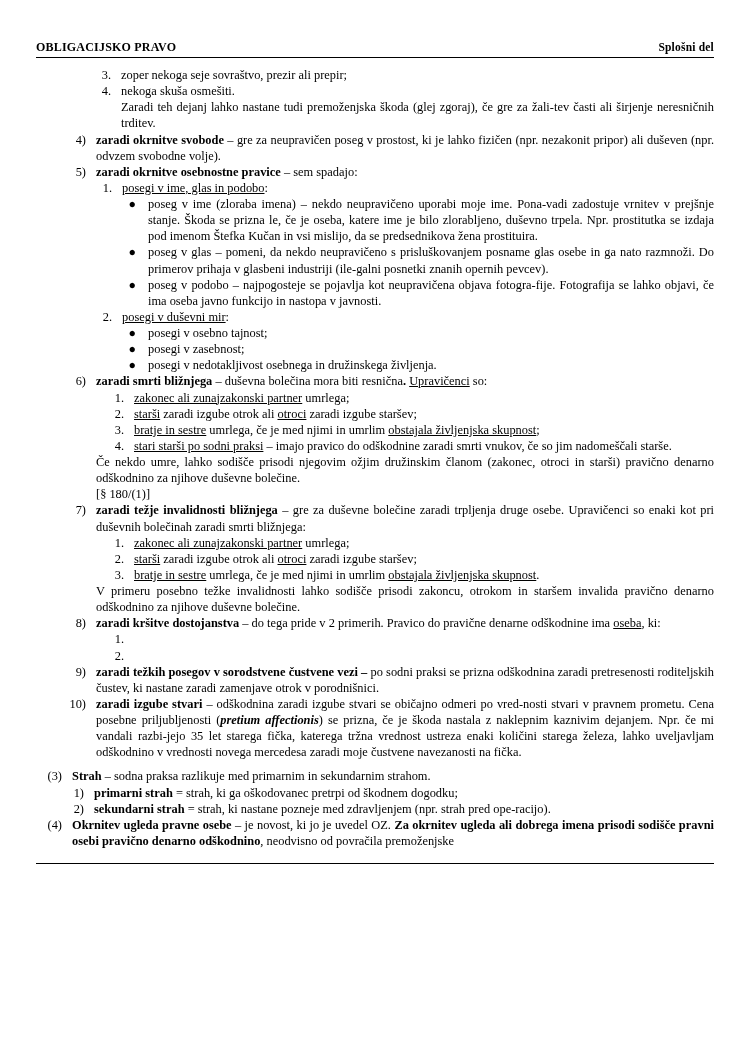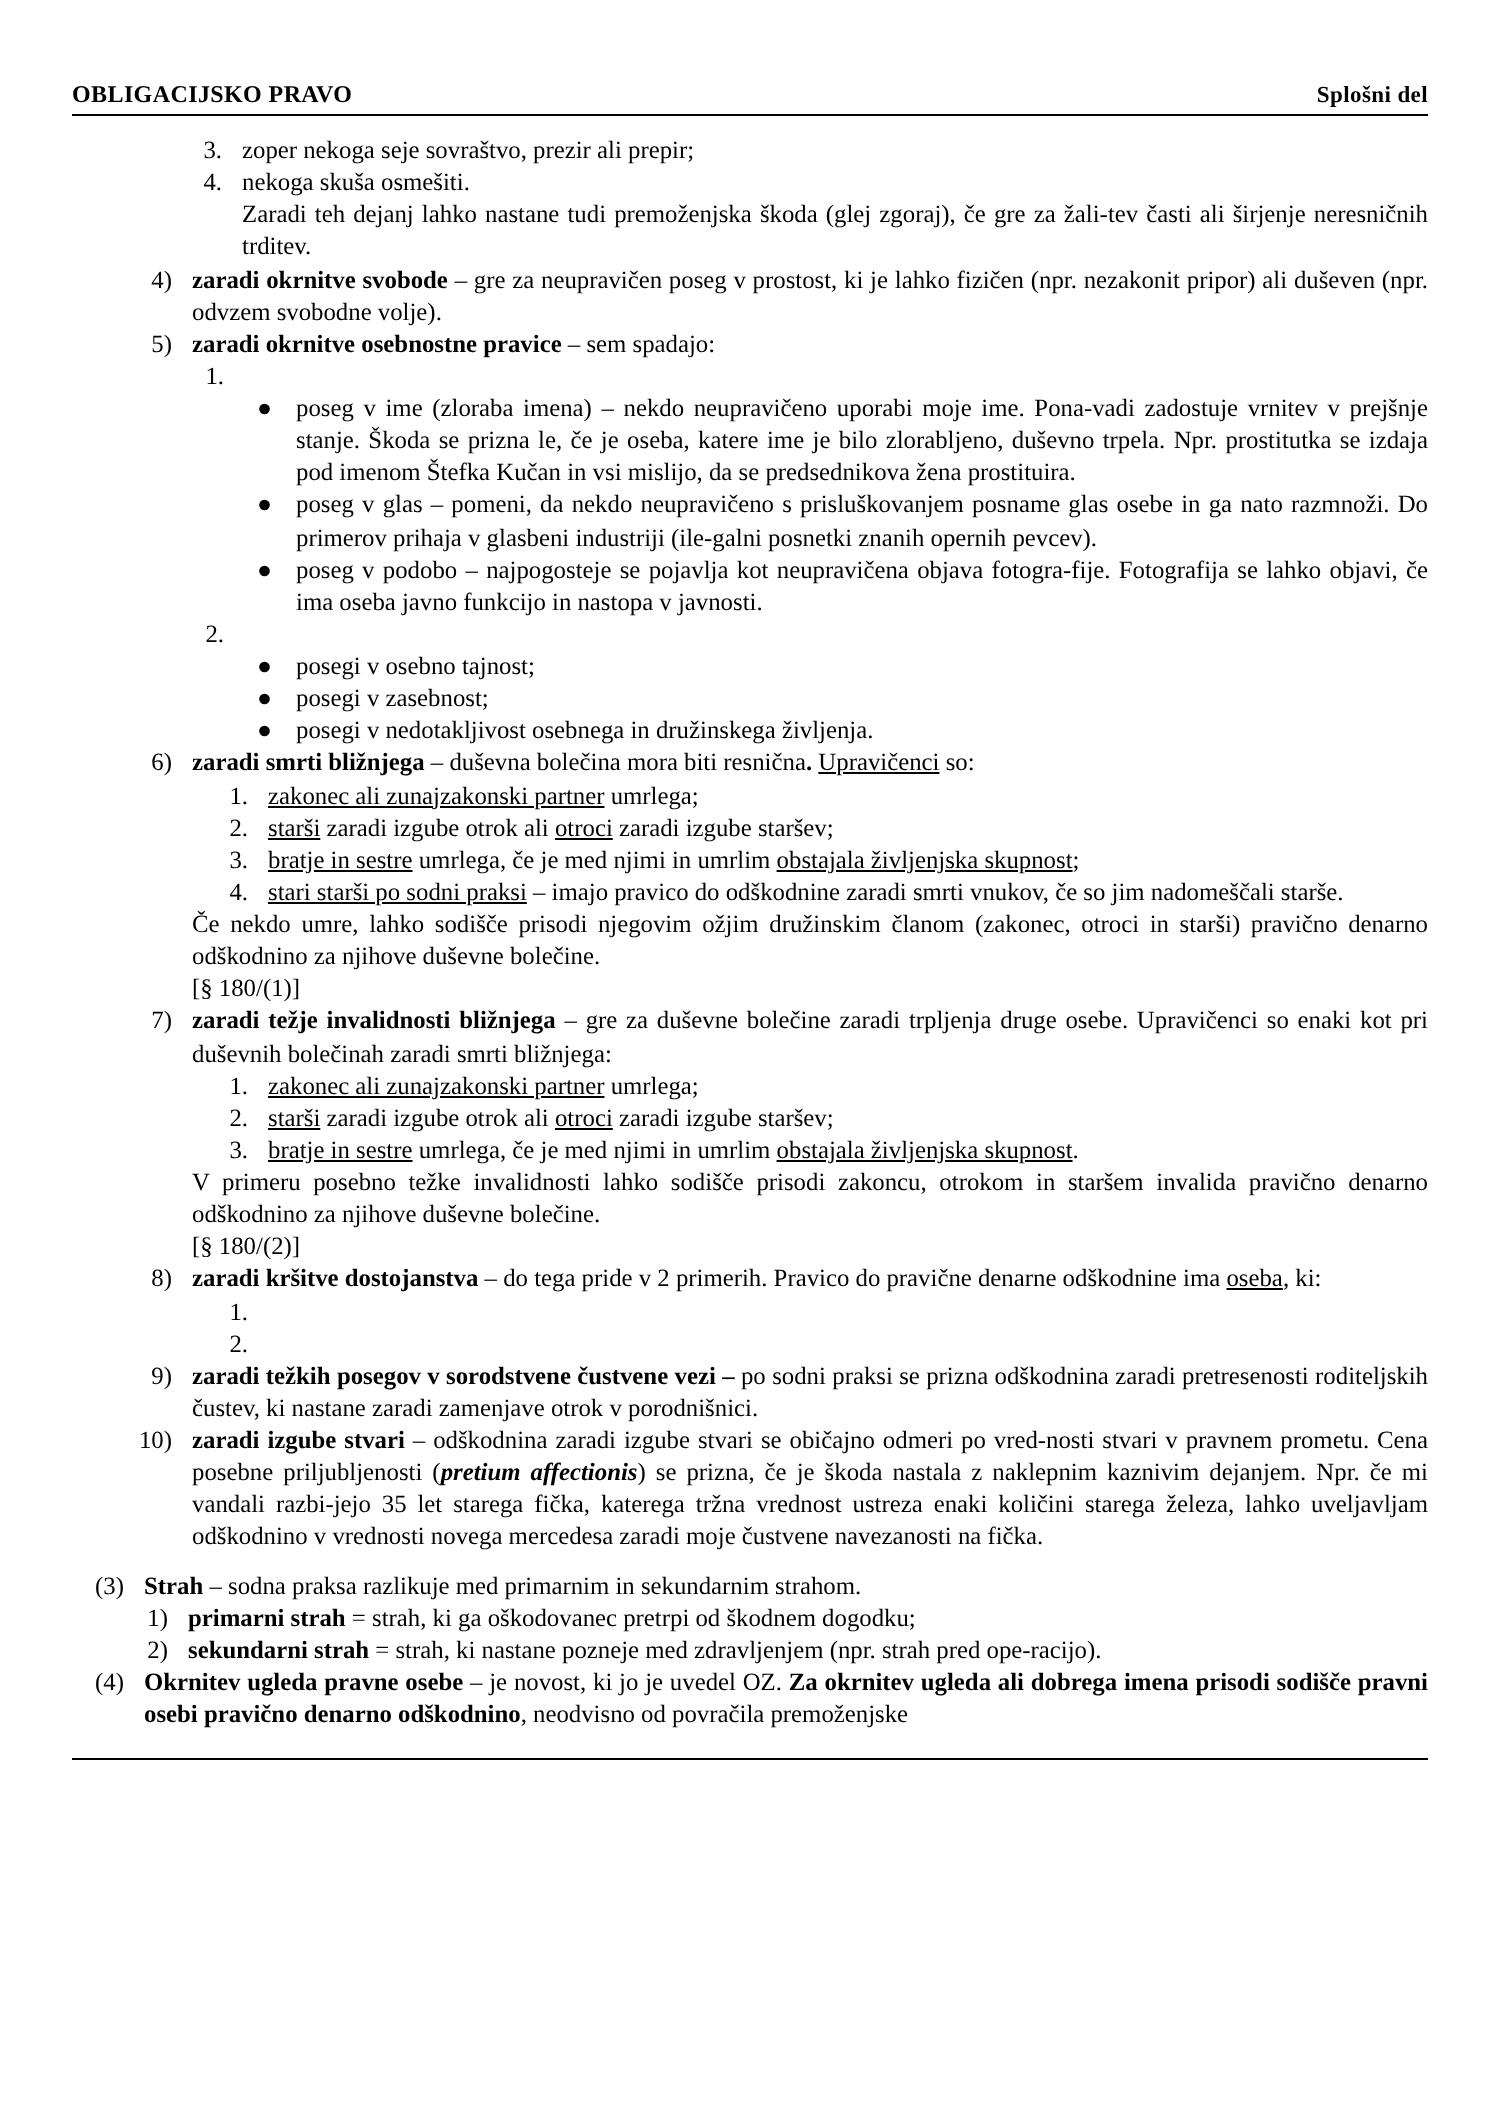--- a/index.html
+++ b/index.html
@@ -136,37 +136,39 @@
       <div class="txt just"><b>zaradi okrnitve svobode</b><span> – gre za neupravičen poseg v prostost, ki je lahko fizičen (npr. nezakonit pripor) ali duševen (npr. odvzem svobodne volje).</span></div>
     </div>
 
     <div class="row lvl-num">
       <div class="marker">5)</div>
       <div class="txt just"><b>zaradi okrnitve osebnostne pravice</b><span> – sem spadajo:</span></div>
     </div>
 
     <div class="row lvl-sub">
       <div class="marker">1.</div>
+      <div class="txt"><u>posegi v ime, glas in podobo</u><span>:</span></div>
     </div>
 
     <div class="row lvl-bullet">
       <div class="marker">●</div>
       <div class="txt just">poseg v ime (zloraba imena) – nekdo neupravičeno uporabi moje ime. Pona-vadi zadostuje vrnitev v prejšnje stanje. Škoda se prizna le, če je oseba, katere ime je bilo zlorabljeno, duševno trpela. Npr. prostitutka se izdaja pod imenom Štefka Kučan in vsi mislijo, da se predsednikova žena prostituira.</div>
     </div>
     <div class="row lvl-bullet">
       <div class="marker">●</div>
       <div class="txt just">poseg v glas – pomeni, da nekdo neupravičeno s prisluškovanjem posname glas osebe in ga nato razmnoži. Do primerov prihaja v glasbeni industriji (ile-galni posnetki znanih opernih pevcev).</div>
     </div>
     <div class="row lvl-bullet">
       <div class="marker">●</div>
       <div class="txt just">poseg v podobo – najpogosteje se pojavlja kot neupravičena objava fotogra-fije. Fotografija se lahko objavi, če ima oseba javno funkcijo in nastopa v javnosti.</div>
     </div>
 
     <div class="row lvl-sub">
       <div class="marker">2.</div>
+      <div class="txt"><u>posegi v duševni mir</u><span>:</span></div>
     </div>
 
     <div class="row lvl-bullet">
       <div class="marker">●</div>
       <div class="txt">posegi v osebno tajnost;</div>
     </div>
     <div class="row lvl-bullet">
       <div class="marker">●</div>
       <div class="txt">posegi v zasebnost;</div>
     </div>
@@ -212,21 +214,20 @@
     <div class="row lvl-sub2">
       <div class="marker">2.</div>
       <div class="txt just"><u>starši</u><span> zaradi izgube otrok ali </span><u>otroci</u><span> zaradi izgube staršev;</span></div>
     </div>
     <div class="row lvl-sub2">
       <div class="marker">3.</div>
       <div class="txt just"><u>bratje in sestre</u><span> umrlega, če je med njimi in umrlim </span><u>obstajala življenjska skupnost</u><span>.</span></div>
     </div>
 
     <p class="plain-24 just">V primeru posebno težke invalidnosti lahko sodišče prisodi zakoncu, otrokom in staršem invalida pravično denarno odškodnino za njihove duševne bolečine.</p>
-    <p class="plain-24">[§ 180/(2)]</p>
 
     <div class="row lvl-num">
       <div class="marker">8)</div>
       <div class="txt just"><b>zaradi kršitve dostojanstva</b><span> – do tega pride v 2 primerih. Pravico do pravične denarne odškodnine ima </span><u>oseba</u><span>, ki:</span></div>
     </div>
 
     <div class="row lvl-sub2">
       <div class="marker">1.</div>
     </div>
     <div class="row lvl-sub2">

